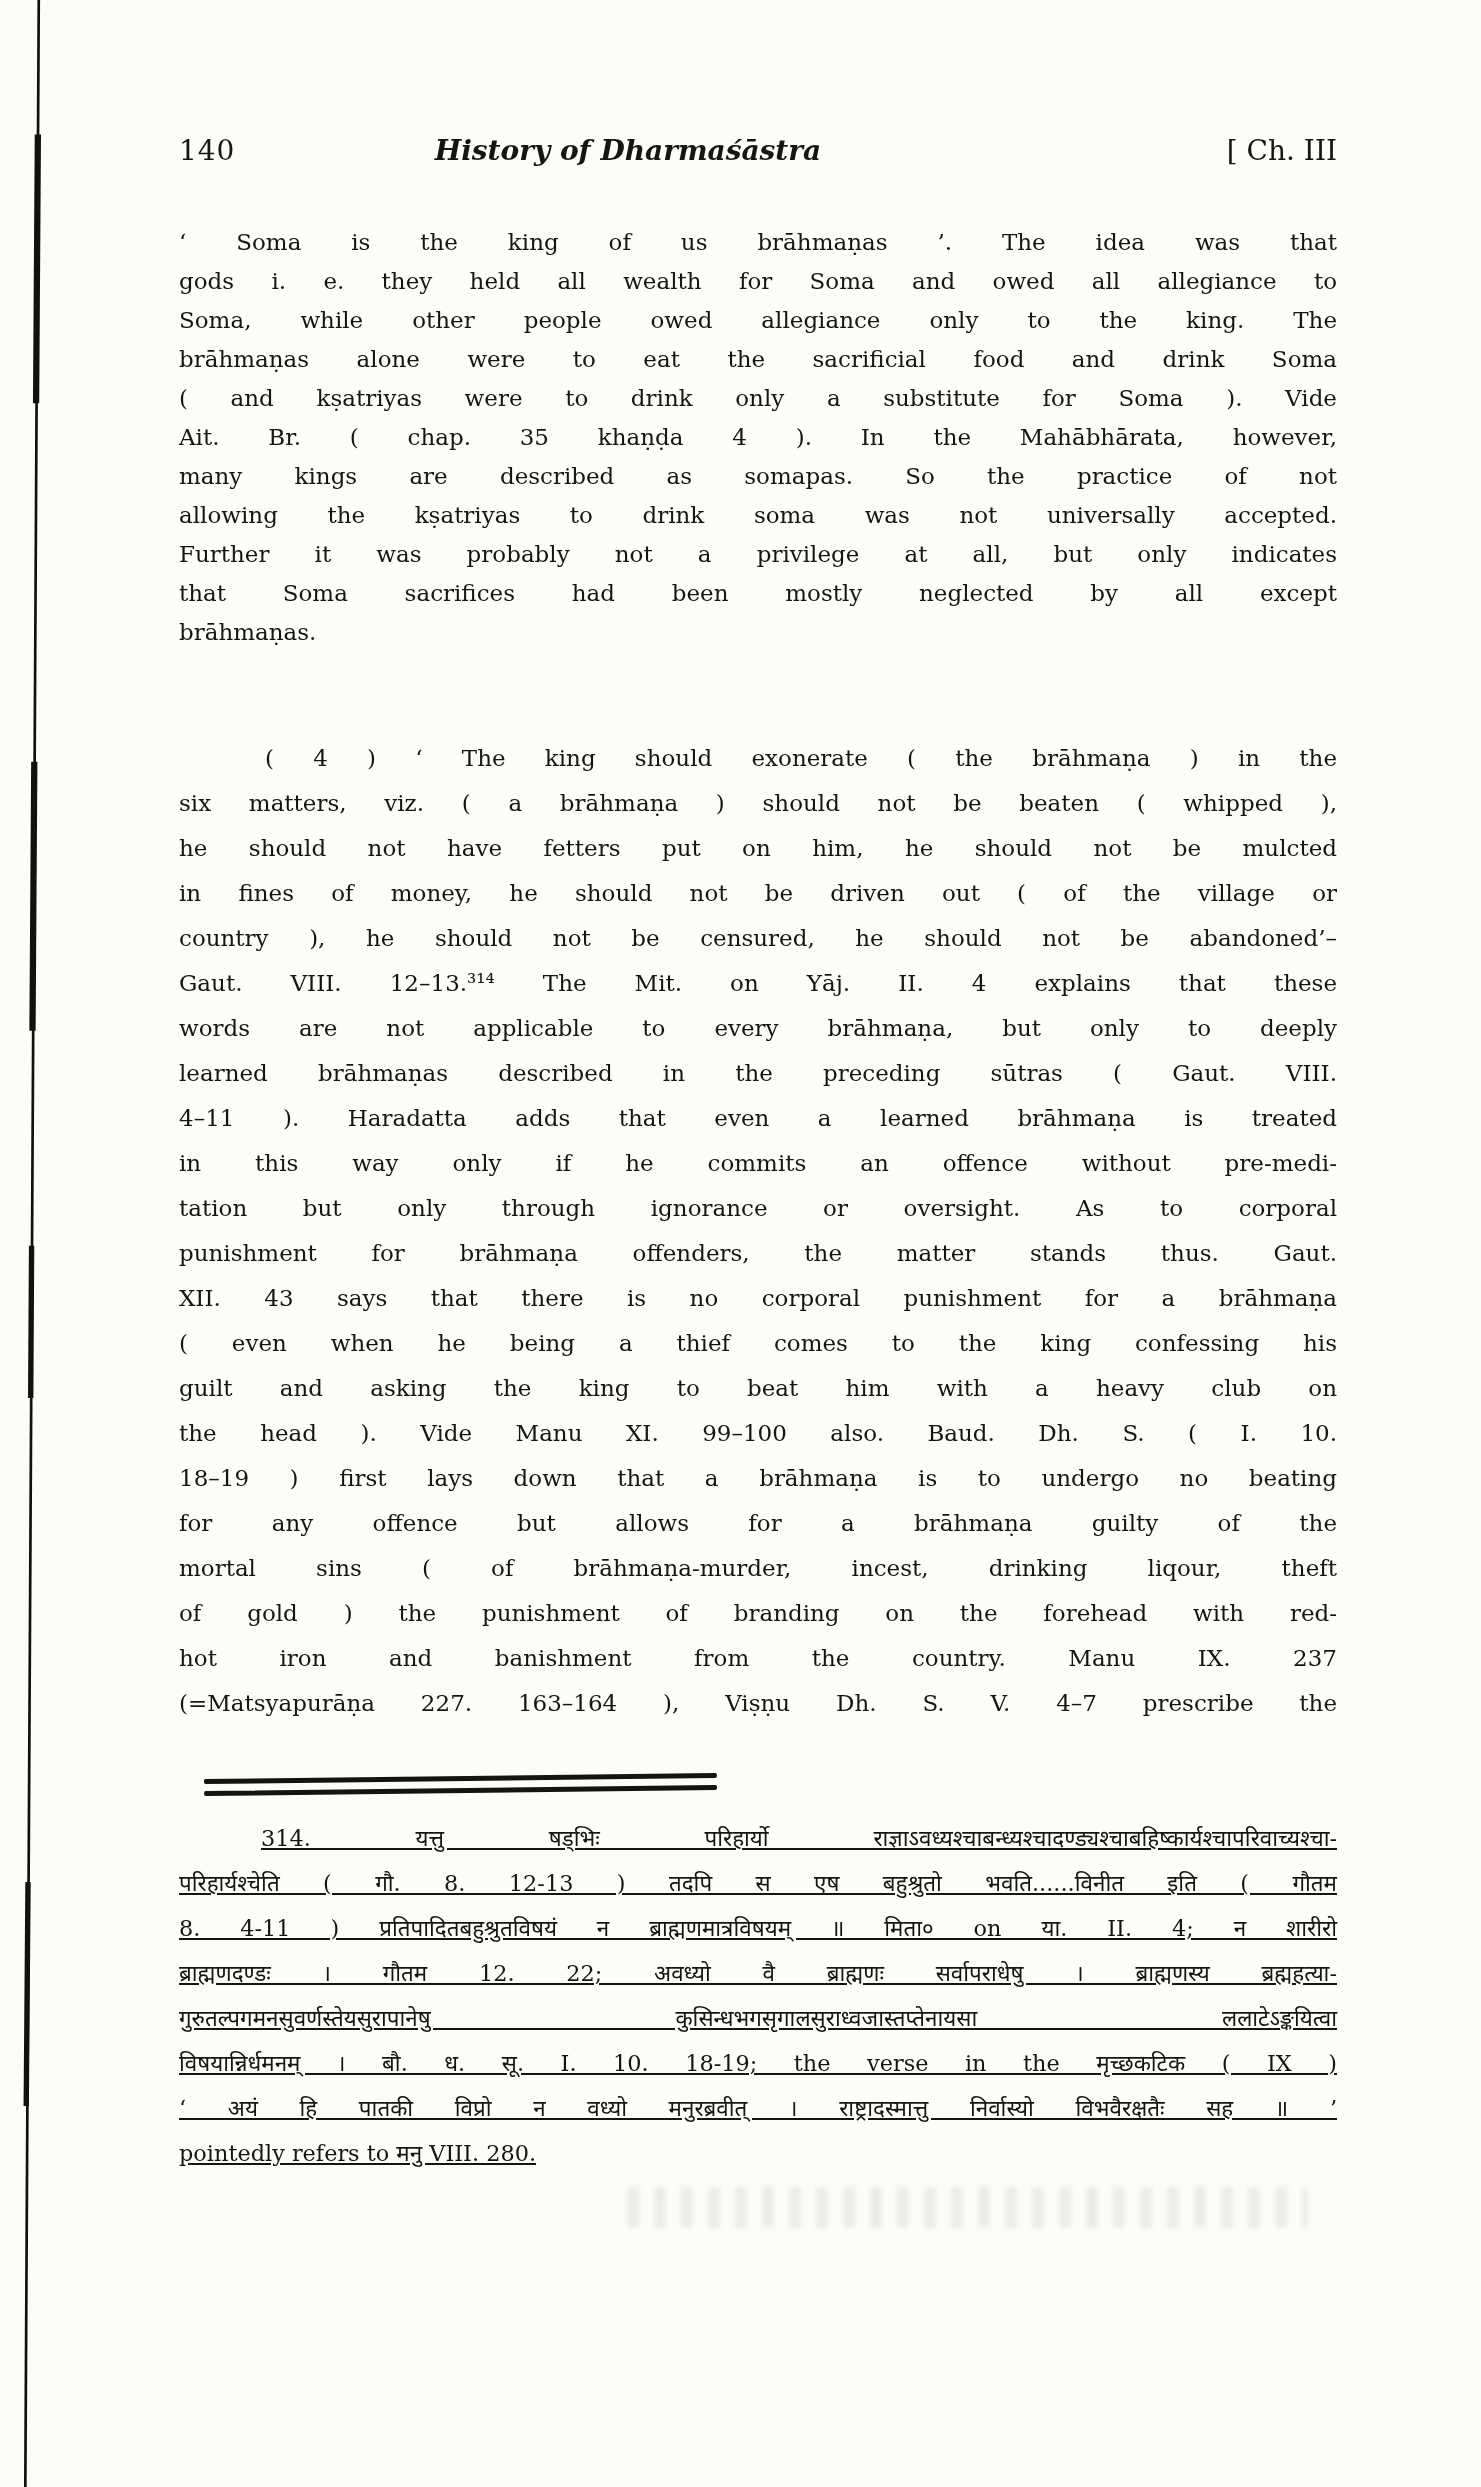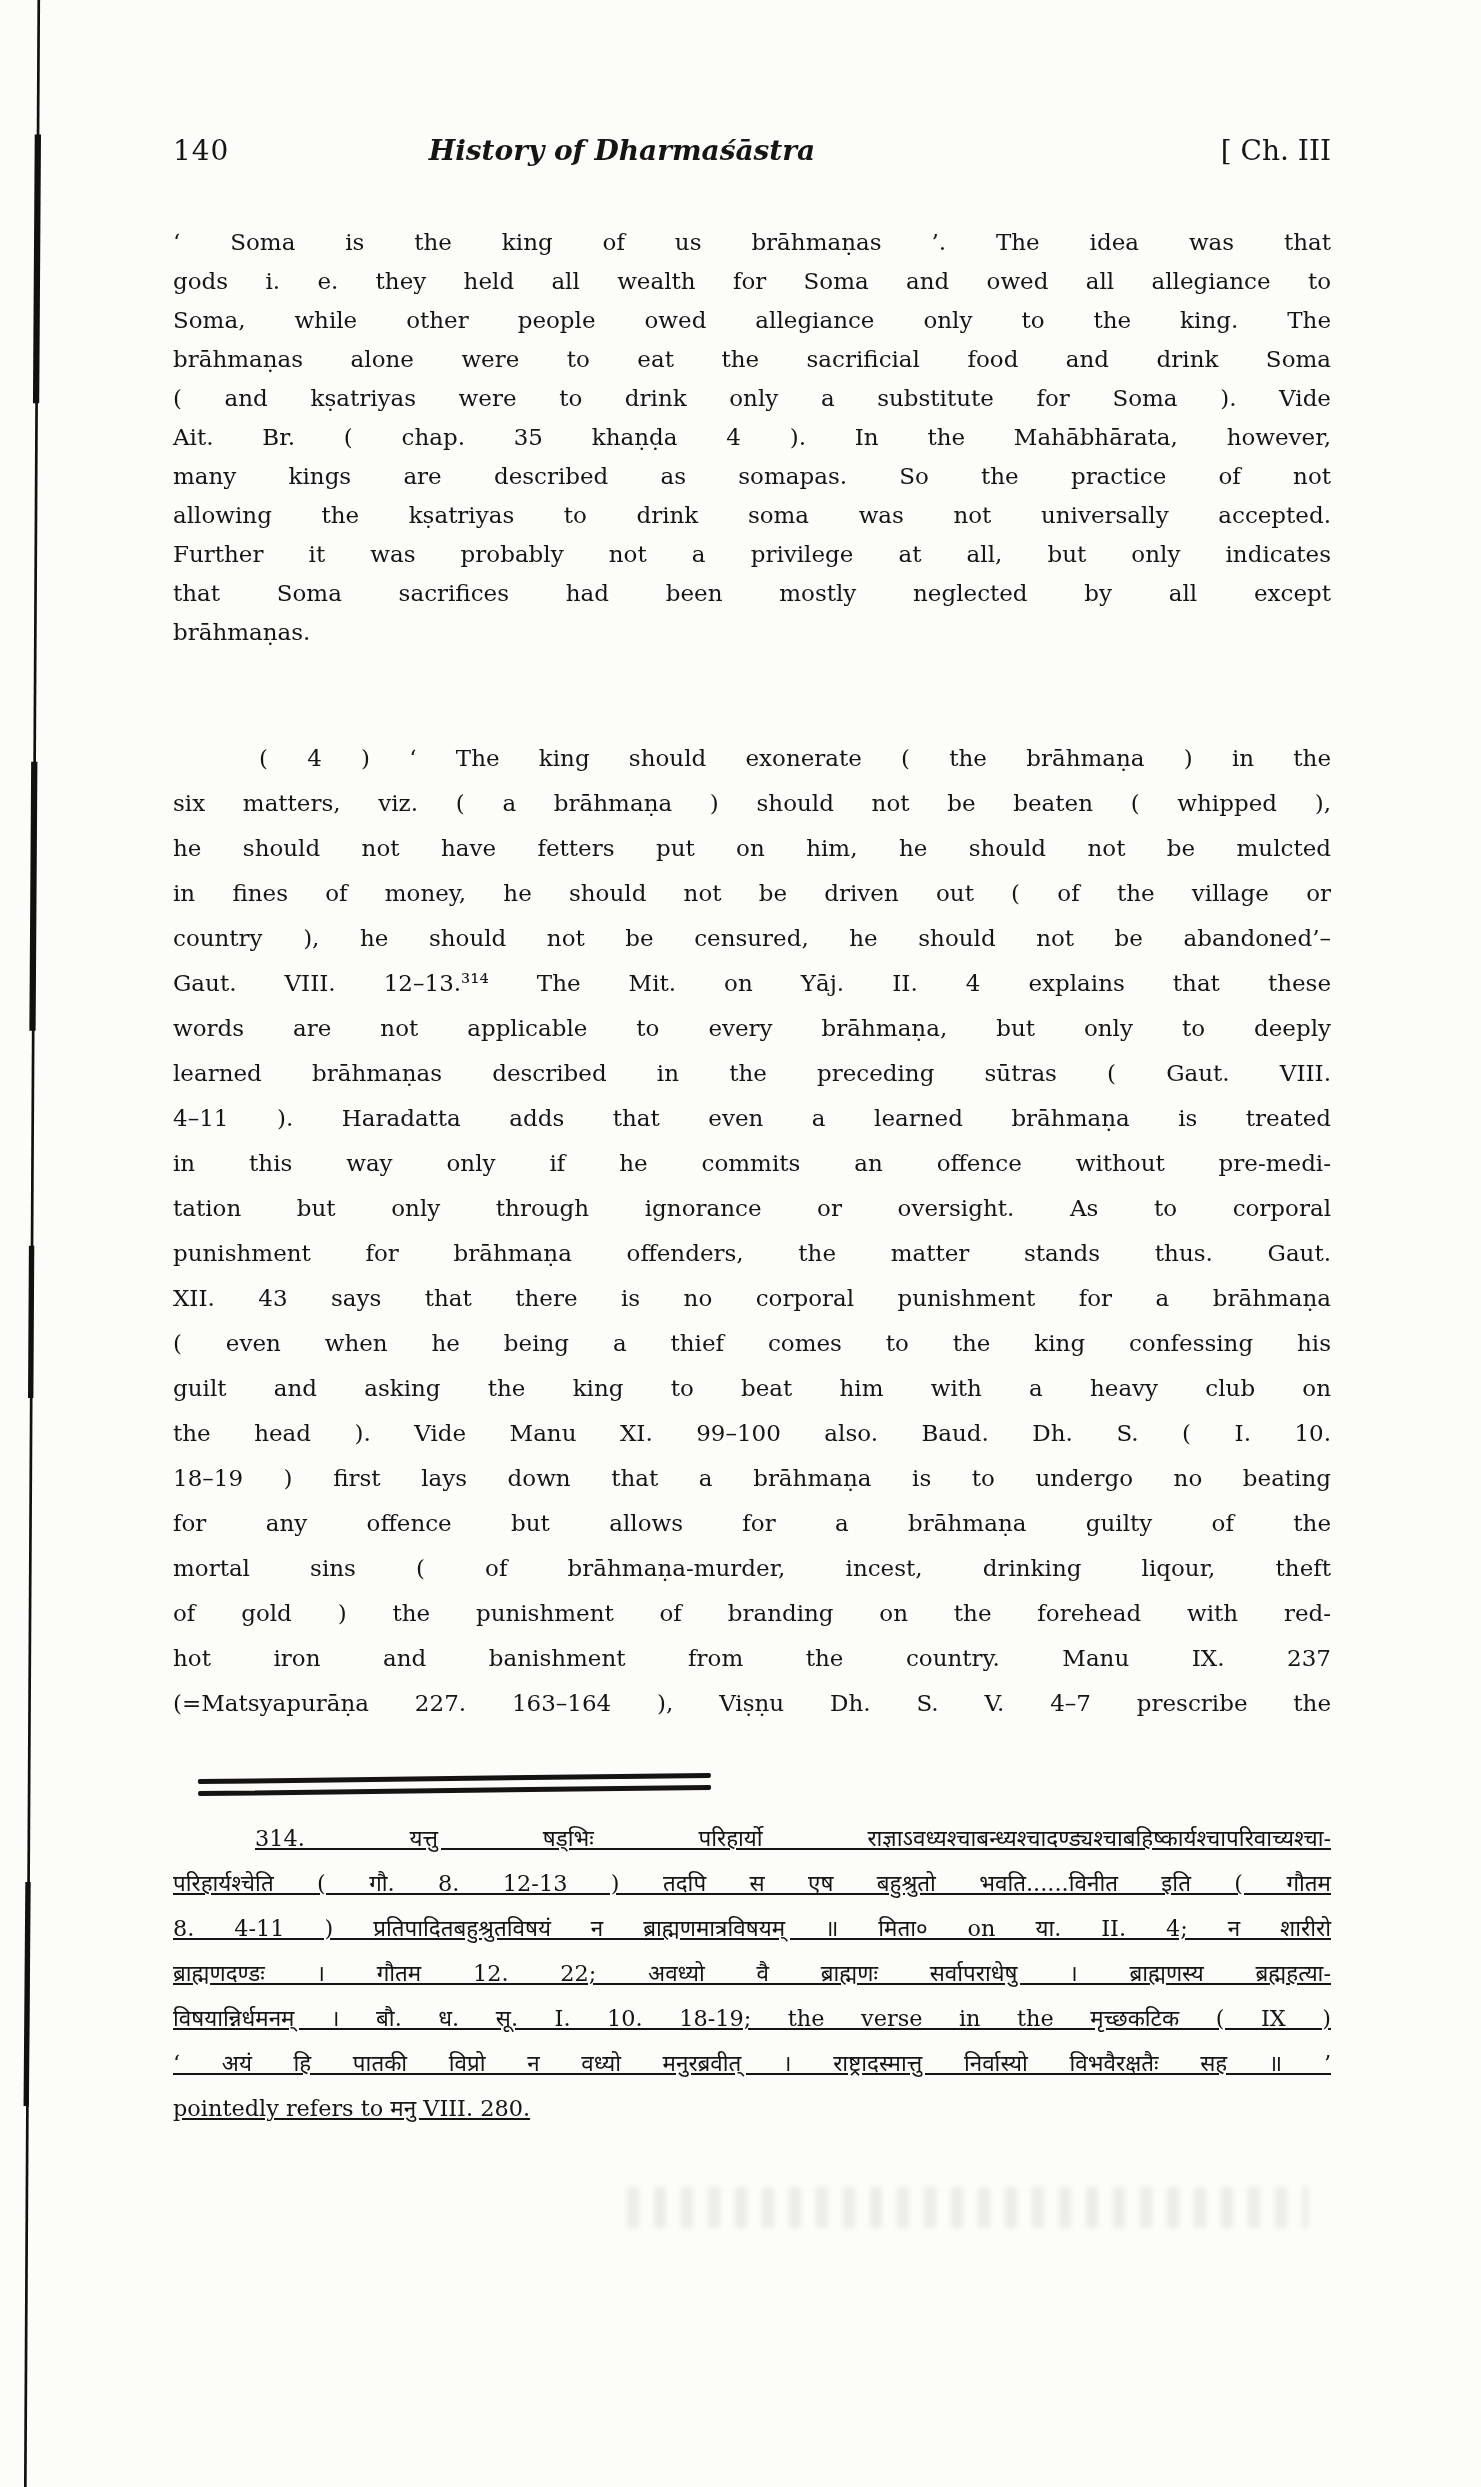--- a/index.html
+++ b/index.html
@@ -8,21 +8,21 @@
     width:1482px; height:2487px;
     margin:0 auto;
     background:#fcfcf9;
     color:#161513;
     font-family:"DejaVu Serif","Liberation Serif",serif;
     overflow:hidden;
   }
   
   .scan-artifact { position:absolute; left:0; top:0; pointer-events:none; }
 
-  .content { position:absolute; left:173px; top:134px; width:1158px; }
+  .content { position:absolute; left:179px; top:134px; width:1158px; }
 
   .header-row {
     display:flex; justify-content:space-between; align-items:baseline;
     font-size:28px;
   }
   .page-number { font-weight:500; letter-spacing:0.9px; }
   .running-title { font-style:italic; font-weight:600; transform:translateX(-103px); }
   .chapter-ref { font-weight:400; }
 
   .para { margin-top:56px; font-size:23px; line-height:39px; }
@@ -114,20 +114,21 @@
     <div class="footnote-rule">
       <div class="bar"></div>
       <div class="bar"></div>
     </div>
 
     <div class="footnote">
         <div class="tline">314.  यत्तु षड्भिः परिहार्यो राज्ञाऽवध्यश्चाबन्ध्यश्चादण्ड्यश्चाबहिष्कार्यश्चापरिवाच्यश्चा-</div>
         <div class="tline">परिहार्यश्चेति ( गौ. 8. 12-13 ) तदपि स एष बहुश्रुतो भवति......विनीत इति ( गौतम</div>
         <div class="tline">8. 4-11 ) प्रतिपादितबहुश्रुतविषयं न ब्राह्मणमात्रविषयम् ॥ मिता० on या. II. 4;  न शारीरो</div>
         <div class="tline">ब्राह्मणदण्डः ।  गौतम 12. 22;  अवध्यो वै ब्राह्मणः सर्वापराधेषु ।  ब्राह्मणस्य ब्रह्महत्या-</div>
+        <div class="tline">गुरुतल्पगमनसुवर्णस्तेयसुरापानेषु  कुसिन्धभगसृगालसुराध्वजास्तप्तेनायसा  ललाटेऽङ्कयित्वा</div>
         <div class="tline">विषयान्निर्धमनम् । बौ. ध. सू. I. 10. 18-19;  the verse in the  मृच्छकटिक ( IX )</div>
         <div class="tline">‘ अयं हि पातकी विप्रो न वध्यो मनुरब्रवीत् । राष्ट्रादस्मात्तु  निर्वास्यो विभवैरक्षतैः सह ॥ ’</div>
         <div class="tline">pointedly refers to मनु VIII. 280.</div>
       </div>
 
   </div>
 
   <div class="smudge"></div>
 
 </div>

